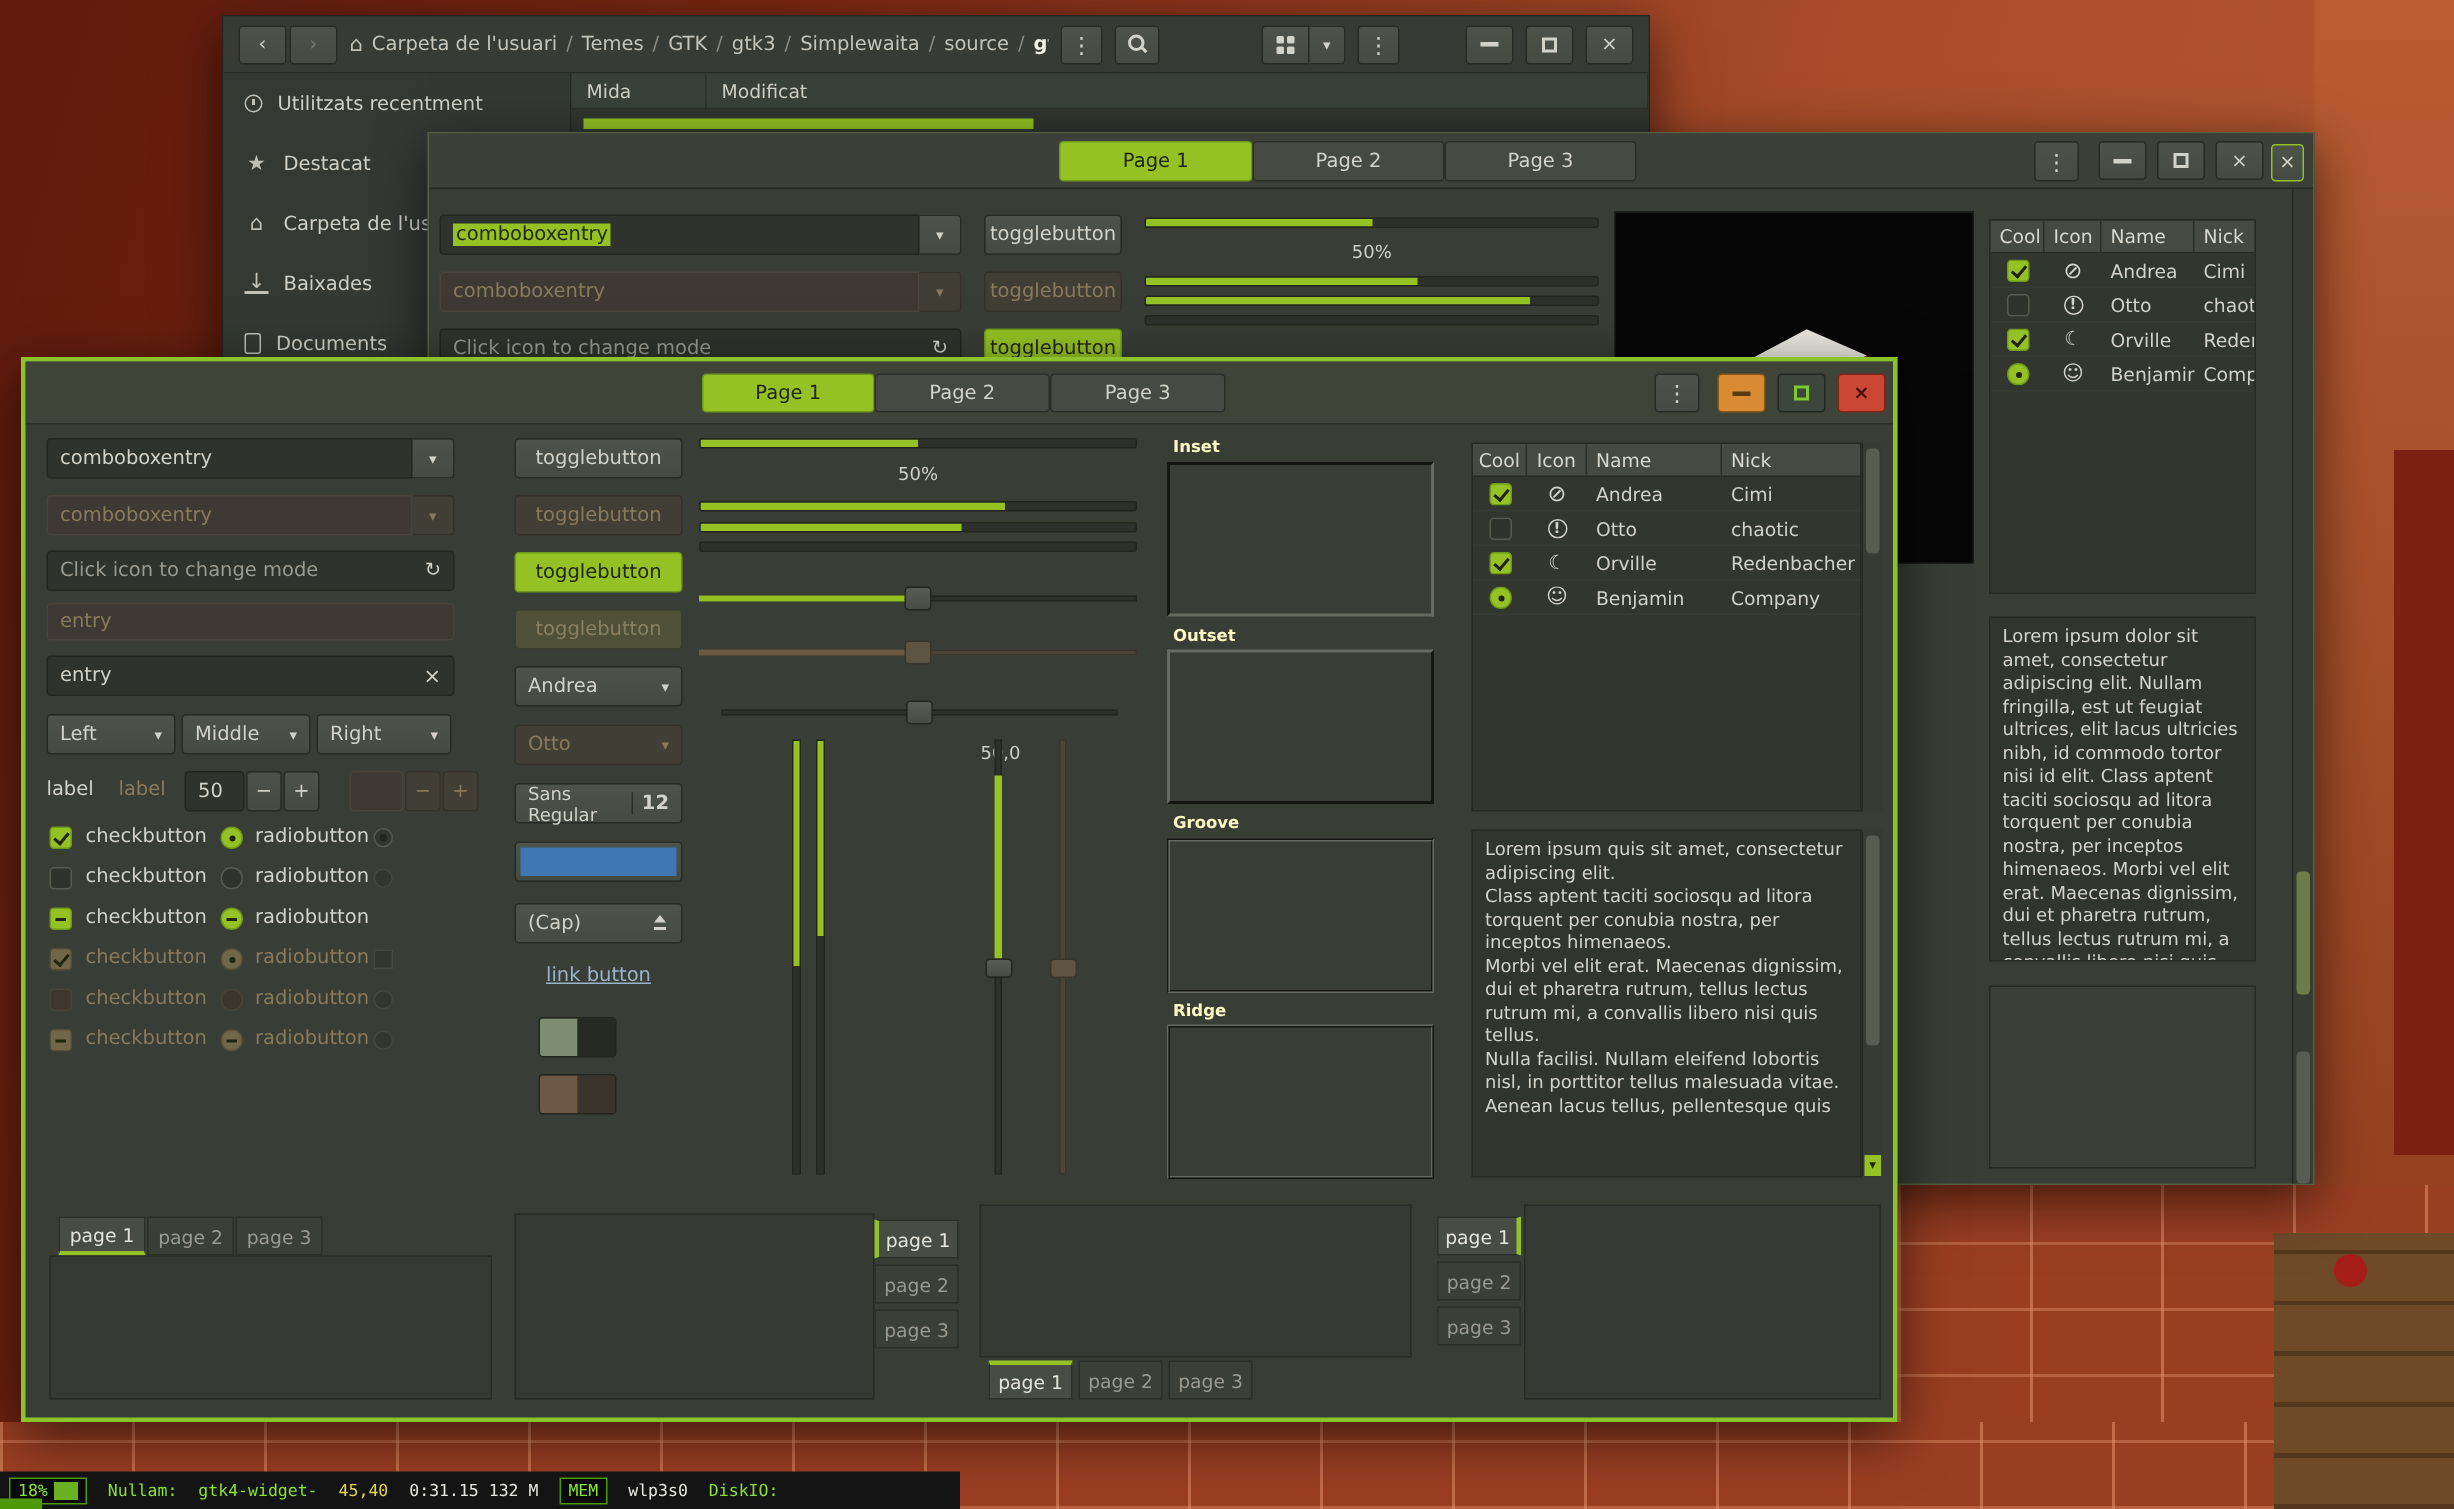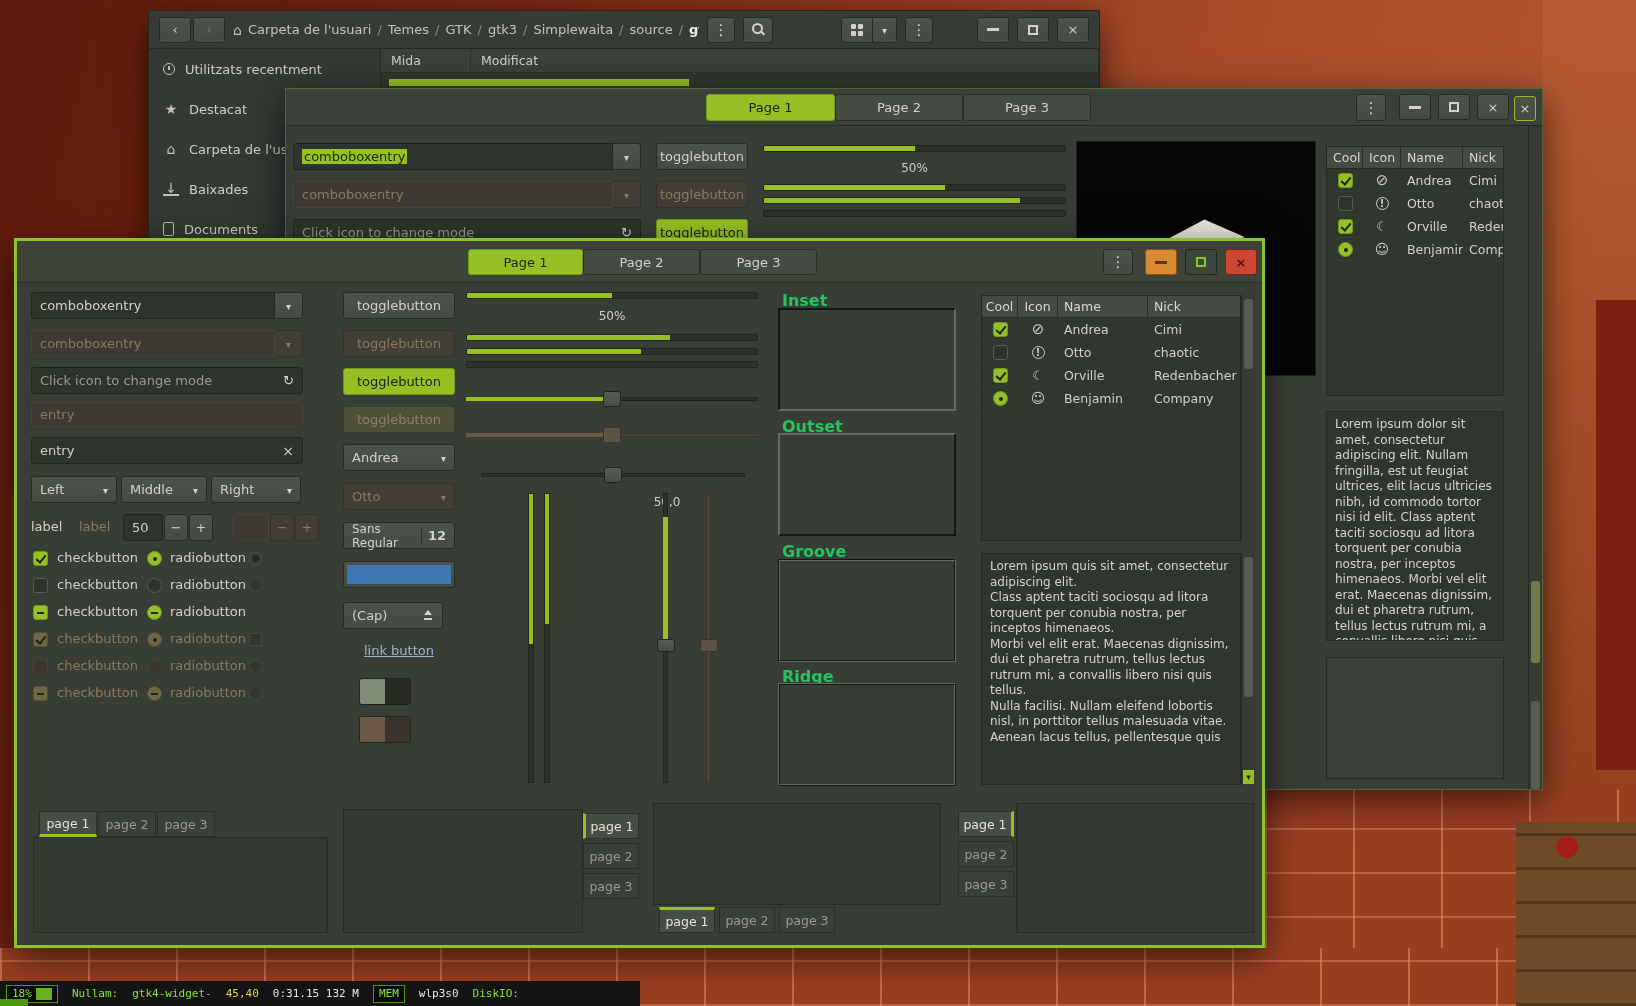--- a/index.html
+++ b/index.html
@@ -80,21 +80,21 @@
   .checkrow{position:absolute;height:20px;display:block}
   .checkrow .cb{position:absolute;left:16px;top:2px}
   .checkrow .rb{position:absolute;left:130px;top:2px}
   .checkrow .l1{position:absolute;left:40px;top:1px}
   .checkrow .l2{position:absolute;left:153px;top:1px}
   .mini{position:absolute;left:232px;top:3px;width:13px;height:13px;border:1px solid #565c52;background:#31362f}
   .mini.r{border-radius:50%}
   .mini.sel::after{content:"";position:absolute;inset:3px;border-radius:50%;background:#22261e}
   .mini.faint{border-color:#44493e}
 
-  .frame-lbl{position:absolute;font-weight:bold;font-size:16px;color:#22c55e}
+  .frame-lbl{position:absolute;font-weight:bold;font-size:11px;color:#fef9c3}
   .fbox{position:absolute;width:178px;height:103px;border:2px inset #666b60}
   .fbox.outset{border-style:outset}
   .fbox.groove{border-style:groove}
   .fbox.ridge{border-style:ridge}
 
   .tbl{position:absolute;background:#31362f;border:1px solid #262a24;overflow:hidden}
   .hrow{display:flex;height:22px;background:#454b43;border-bottom:1px solid #262a24}
   .hcell{display:flex;align-items:center;padding:0 6px;border-right:1px solid #2b2f29;font-size:12.5px;color:#d8d8ce;overflow:hidden;flex:none}
   .trow{display:flex;height:23px;align-items:center;border-bottom:1px solid #363b34}
   .tcell{display:flex;align-items:center;padding:0 6px;font-size:12.5px;overflow:hidden;white-space:nowrap;flex:none}
@@ -579,21 +579,21 @@
       <span>Otto</span>
         <span class="car"></span>
     </div>
     <div class="btn" style="position:absolute;left:326px;top:281px;width:112px;height:27px;justify-content:space-between;padding:0 8px">
       <span style="font-size:12px">Sans Regular</span>
       <span style="font-weight:bold;border-left:1px solid #2b2f29;padding-left:6px">12</span>
     </div>
     <div class="btn" style="position:absolute;left:326px;top:320px;width:112px;height:27px;padding:3px">
       <span style="display:block;width:100%;height:100%;background:#3f76b4"></span>
     </div>
-    <div class="btn" style="position:absolute;left:326px;top:361px;width:100px;height:27px;justify-content:space-between;padding:0 8px">
+    <div class="btn" style="position:absolute;left:326px;top:361px;width:112px;height:27px;justify-content:space-between;padding:0 8px">
       <span>(Cap)</span>
       <span class="eject"></span>
     </div>
     <div style="position:absolute;left:326px;top:402px;width:112px;text-align:center">
       <span class="link">link button</span>
     </div>
     <div class="switch" style="left:342px;top:437px">
       <span class="a" style="background:#7e8c74"></span>
       <span class="a" style="background:#262a23"></span>
     </div>

